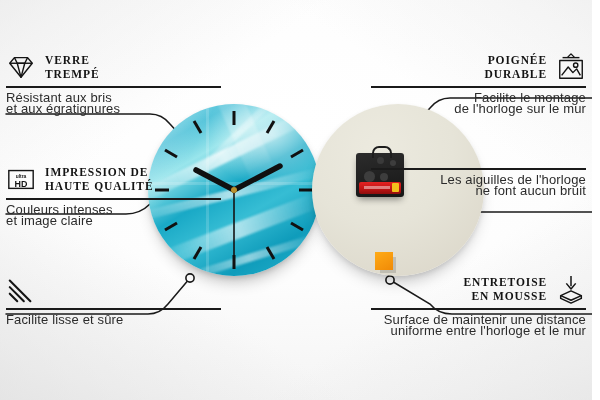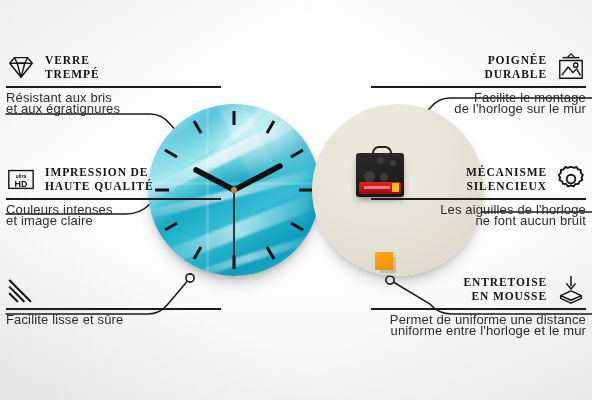--- a/index.html
+++ b/index.html
@@ -261,32 +261,20 @@
         <div class="f-title">POIGNÉE</div>
         <div class="f-title">DURABLE</div>
       </div>
     </div>
     <div class="f-rule"></div>
     <div class="f-sub">Facilite le montage</div>
     <div class="f-sub">de l'horloge sur le mur</div>
   </div>
 
   <div class="feature right" id="feat-mecanisme">
-    <div class="f-head">
-      <svg class="f-icon" viewBox="0 0 32 32">
-        <g fill="none" stroke="#141414" stroke-width="2" stroke-linejoin="round">
-          <path d="M16 3 l3.4 1.1 2.4-1.0 1.9 2.8 2.6 .4 .2 3.4 2.2 1.9 -1.6 3 .9 2.5 -3 1.6 -.9 2.5 -3.3 .1 -2 2.7 -3-1.3 -3 1.3 -2-2.7 -3.3-.1 -.9-2.5 -3-1.6 .9-2.5 -1.6-3 2.2-1.9 .2-3.4 2.6-.4 1.9-2.8 2.4 1.0z"></path>
-          <circle cx="16" cy="16" r="4.6"></circle>
-        </g>
-      </svg>
-      <div>
-        <div class="f-title">MÉCANISME</div>
-        <div class="f-title">SILENCIEUX</div>
-      </div>
-    </div>
     <div class="f-rule"></div>
     <div class="f-sub">Les aiguilles de l'horloge</div>
     <div class="f-sub">ne font aucun bruit</div>
   </div>
 
   <div class="feature right" id="feat-entretoise">
     <div class="f-head">
       <svg class="f-icon" viewBox="0 0 32 32">
         <g fill="none" stroke="#141414" stroke-width="1.6" stroke-linejoin="round">
           <path d="M16 2 V13"></path>
@@ -294,17 +282,17 @@
           <path d="M16 18 L5 23 L16 28 L27 23 Z"></path>
           <path d="M5 23 v3 L16 31 L27 26 v-3"></path>
         </g>
       </svg>
       <div>
         <div class="f-title">ENTRETOISE</div>
         <div class="f-title">EN MOUSSE</div>
       </div>
     </div>
     <div class="f-rule"></div>
-    <div class="f-sub">Permet de uniforme une distance</div>
+    <div class="f-sub">Surface de maintenir une distance</div>
     <div class="f-sub">uniforme entre l'horloge et le mur</div>
   </div>
 
 </div>
 
 </body></html>

